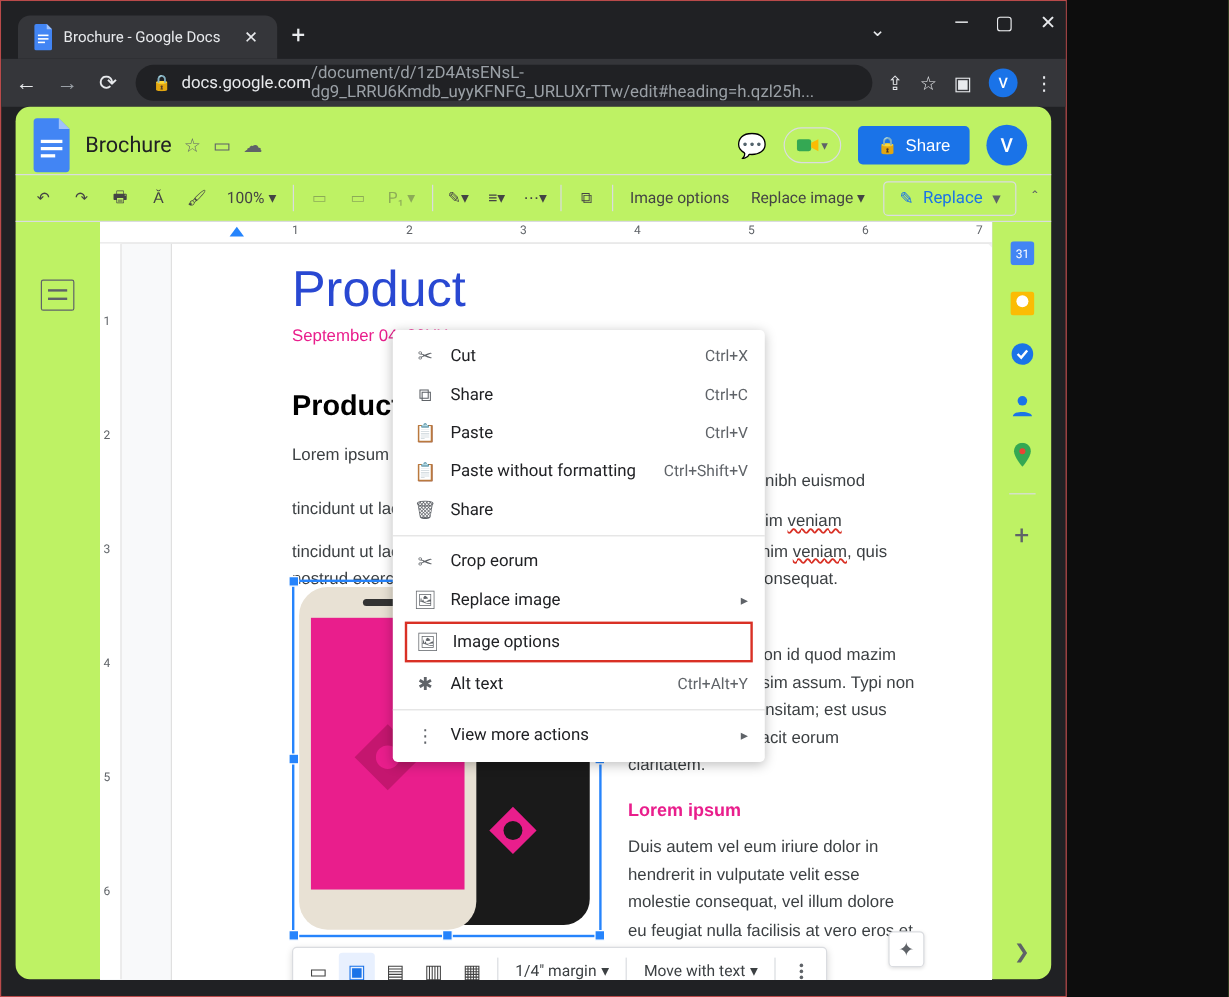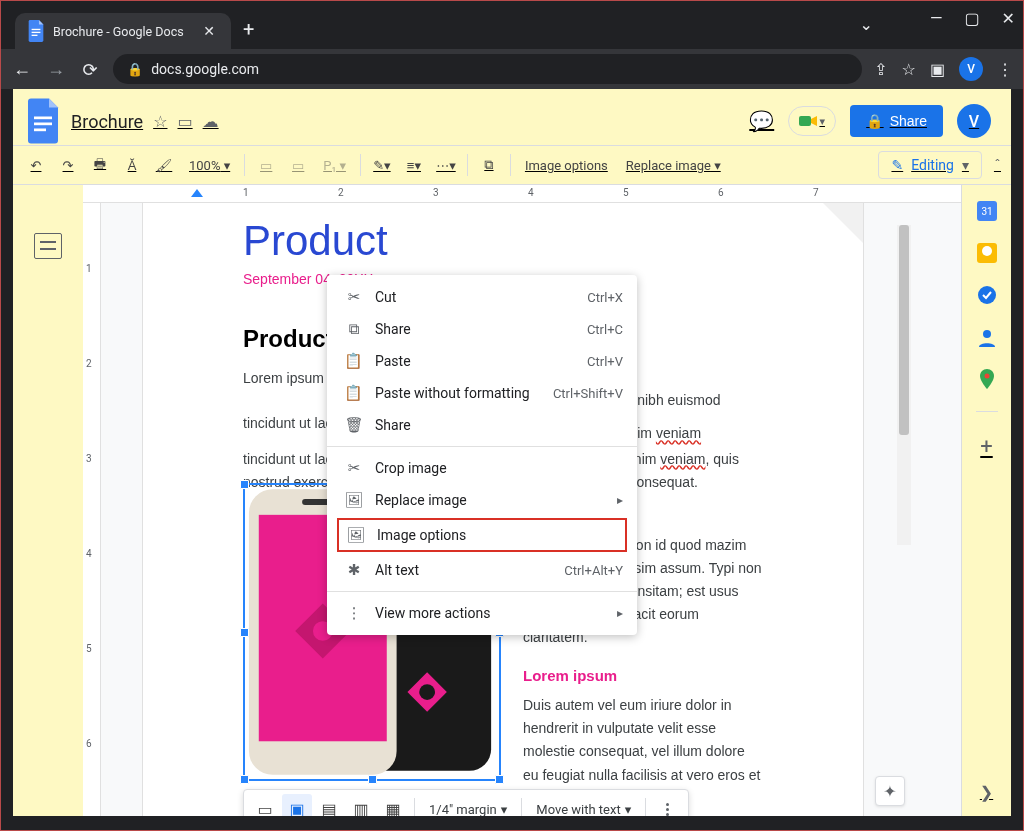--- a/index.html
+++ b/index.html
@@ -1,39 +1,39 @@
 <!DOCTYPE html>
 <html><head>
 <meta charset="utf-8">
 <style>
 * { margin: 0; padding: 0; box-sizing: border-box; }
 body { font-family: "Google Sans", Roboto, Arial, sans-serif; background: #0d0d0d; width: 1024px; height: 831px; overflow: hidden; }
 
 
-.window-frame { width: 1024px; height: 831px; background: #202124; position: relative; border: 1px solid #b94a4a; }
+.window-frame { width: 889px; height: 831px; background: #202124; position: relative; border: 1px solid #b94a4a; }
 .titlebar { height: 48px; background: #202124; display: flex; align-items: flex-end; padding-left: 14px; }
 .tab { display: flex; align-items: center; background: #35363a; border-radius: 10px 10px 0 0; padding: 6px 12px; height: 36px; width: 216px; }
 .tab-icon { width: 18px; height: 22px; margin-right: 8px; }
 .tab-title { color: #e8eaed; font-size: 12.5px; flex: 1; overflow: hidden; white-space: nowrap; }
 .tab-close { color: #e8eaed; font-size: 14px; cursor: pointer; padding: 0 4px; }
 .new-tab { color: #e8eaed; font-size: 20px; padding: 8px 12px; cursor: pointer; }
 .win-controls { position: absolute; right: 8px; top: 8px; display: flex; gap: 22px; color: #e8eaed; }
 .caret-down { position: absolute; right: 150px; top: 14px; color: #e8eaed; }
 
 .addrbar { height: 40px; background: #35363a; display: flex; align-items: center; padding: 0 10px; gap: 12px; }
 .nav-btn { color: #9aa0a6; font-size: 18px; cursor: pointer; width: 22px; text-align: center; }
 .nav-btn.enabled { color: #e8eaed; }
 .url-box { flex: 1; display: flex; align-items: center; background: #202124; border-radius: 20px; height: 30px; padding: 0 14px; color: #9aa0a6; font-size: 14px; overflow: hidden; }
 .url-host { color: #e8eaed; }
 .addr-icons { display: flex; gap: 14px; color: #e8eaed; align-items: center; }
 .avatar-chrome { width: 24px; height: 24px; border-radius: 50%; background: #1a73e8; color: #fff; display: flex; align-items: center; justify-content: center; font-size: 12px; font-weight: 500; }
 .lock { font-size: 13px; margin-right: 8px; }
 
 
-.app { position: absolute; top: 88px; left: 12px; right: 12px; bottom: 14px; background: #fef9c3; border-radius: 0; display: flex; flex-direction: column; text-decoration: underline; }
+.app { position: absolute; top: 88px; left: 12px; right: 12px; bottom: 14px; background: #bef264; border-radius: 12px; display: flex; flex-direction: column; }
 .doc-header { display: flex; align-items: center; padding: 8px 12px 0 12px; }
 .docs-logo { width: 36px; height: 48px; margin-right: 10px; }
 .doc-header-text { flex: 1; }
 .doc-title-row { display: flex; align-items: center; gap: 10px; }
 .doc-title { font-size: 18px; color: #202124; }
 .title-icon { color: #5f6368; font-size: 16px; cursor: pointer; }
 .menus { display: flex; gap: 2px; font-size: 14px; color: #202124; margin-top: 2px; }
 .menus span { padding: 4px 7px; cursor: pointer; border-radius: 4px; }
 .last-edit { color: #5f6368; text-decoration: underline; font-size: 14px; margin-left: 10px; cursor: pointer; }
 .header-right { display: flex; align-items: center; gap: 14px; margin-right: 8px; }
@@ -138,20 +138,21 @@
     <span>✕</span>
   </div>
 
   <div class="addrbar">
     <span class="nav-btn enabled">←</span>
     <span class="nav-btn">→</span>
     <span class="nav-btn enabled">⟳</span>
     <div class="url-box">
       <span class="lock">🔒</span>
       <span class="url-host">docs.google.com</span>
+        <span>/document/d/1zD4AtsENsL-dg9_LRRU6Kmdb_uyyKFNFG_URLUXrTTw/edit#heading=h.qzl25h...</span>
     </div>
     <div class="addr-icons">
       <span>⇪</span>
       <span>☆</span>
       <span>▣</span>
       <span class="avatar-chrome">V</span>
       <span>⋮</span>
     </div>
   </div>
 
@@ -204,21 +205,21 @@
       <span class="tb-btn">✎▾</span>
       <span class="tb-btn">≡▾</span>
       <span class="tb-btn">⋯▾</span>
       <span class="tb-sep"></span>
       <span class="tb-btn">⧉</span>
       <span class="tb-sep"></span>
       <span class="tb-text">Image options</span>
       <span class="tb-text"><span>Replace image</span> ▾</span>
       <div class="editing-pill">
         <span>✎</span>
-        <span>Editing</span>
+        <span>Replace</span>
         <span style="color:#5f6368">▾</span>
       </div>
       <span class="tb-caret">ˆ</span>
     </div>
 
     <div class="content-row">
       <div class="outline-col">
         <div class="outline-box"></div>
       </div>
 
@@ -345,21 +346,21 @@
               <span class="cm-label">Paste without formatting</span>
               <span class="cm-shortcut">Ctrl+Shift+V</span>
             </div>
           <div class="cm-item">
               <span class="cm-icon">🗑</span>
               <span class="cm-label">Share</span>
             </div>
           <div class="cm-sep"></div>
           <div class="cm-item">
               <span class="cm-icon">✂</span>
-              <span class="cm-label">Crop image</span>
+              <span class="cm-label">Crop eorum</span>
             </div>
           <div class="cm-item">
               <span class="cm-icon">🖼</span>
               <span class="cm-label">Replace image</span>
               <span class="cm-sub">▸</span>
             </div>
           <div class="cm-highlight">
             <div class="cm-item" style="padding:3px 0">
                 <span class="cm-icon">🖼</span>
                 <span class="cm-label">Image options</span>

